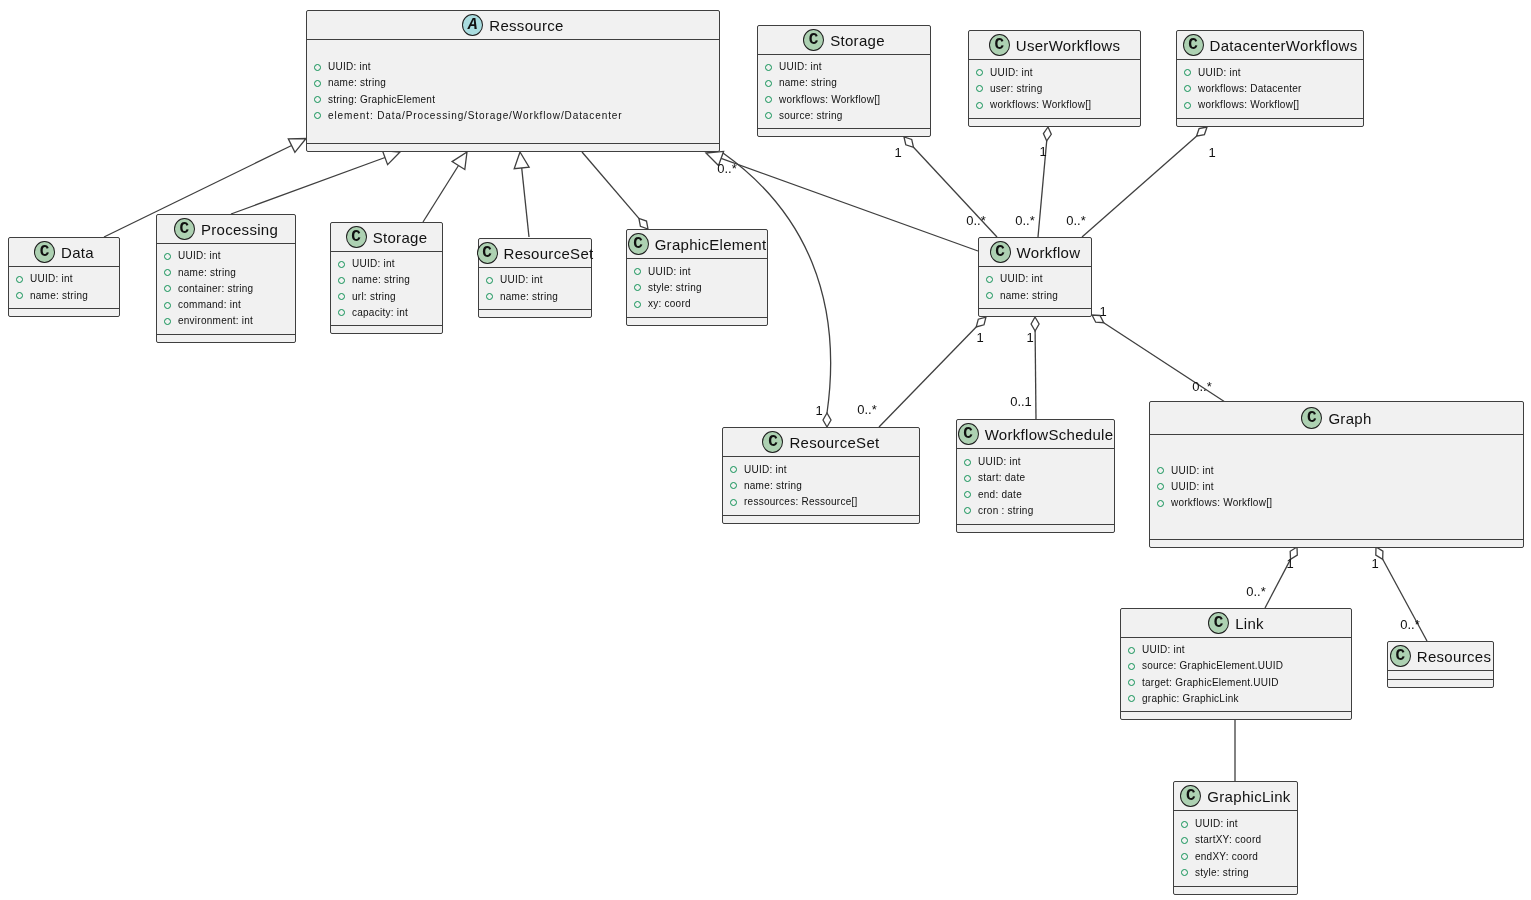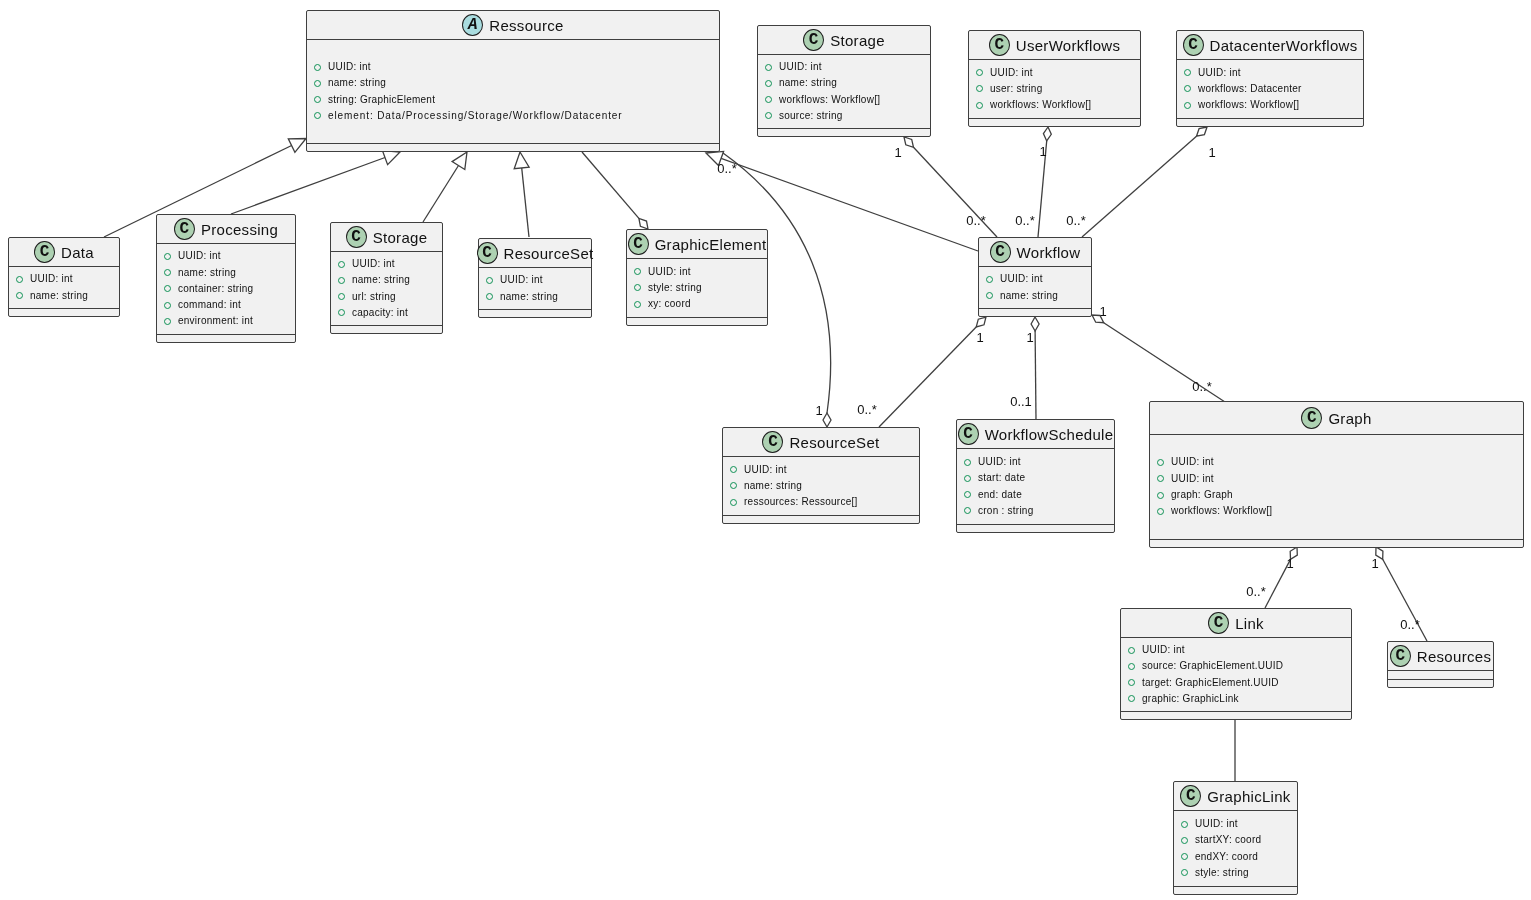--- a/index.html
+++ b/index.html
@@ -341,24 +341,20 @@
         <div class="row">
           <span class="vis"></span>
           <span>UUID: int</span>
         </div>
 <div class="row">
           <span class="vis"></span>
           <span>UUID: int</span>
         </div>
 <div class="row">
           <span class="vis"></span>
-          <span>graph: Graph</span>
-        </div>
-<div class="row">
-          <span class="vis"></span>
           <span>workflows: Workflow[]</span>
         </div>
       </div>
       <div class="ft"></div>
 </div>
 <div class="cls " style="left:1120px;top:608px;width:232px;height:112px">
 <div class="hd" style="height:29px">
         <span class="circ">C</span>
         <span class="tname">Link</span>
       </div>

